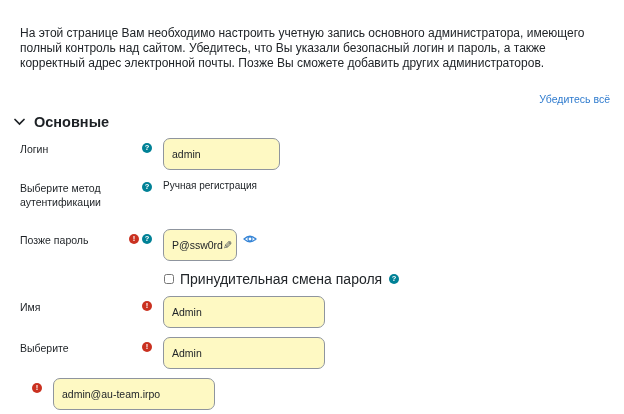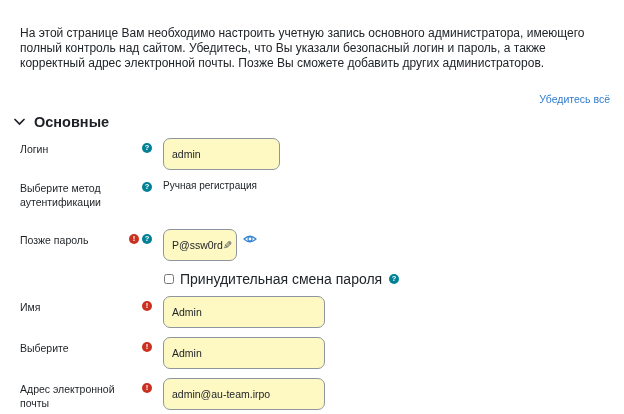--- a/index.html
+++ b/index.html
@@ -161,21 +161,20 @@
       <div class="flabel">Выберите</div>
       <div class="ficons">
         <span class="icon-circle icon-req">!</span>
       </div>
       <div class="fcontrol">
         <input class="ctl w-name" type="text" value="Admin" style="">
       </div>
     </div>
 
     <div class="frow mb7">
-      <div class="flabel">Адрес электронной почты</div>
       <div class="ficons">
         <span class="icon-circle icon-req">!</span>
       </div>
       <div class="fcontrol">
         <input class="ctl w-name" type="text" value="admin@au-team.irpo" style="">
       </div>
     </div>
 
   </div>
 </div>

